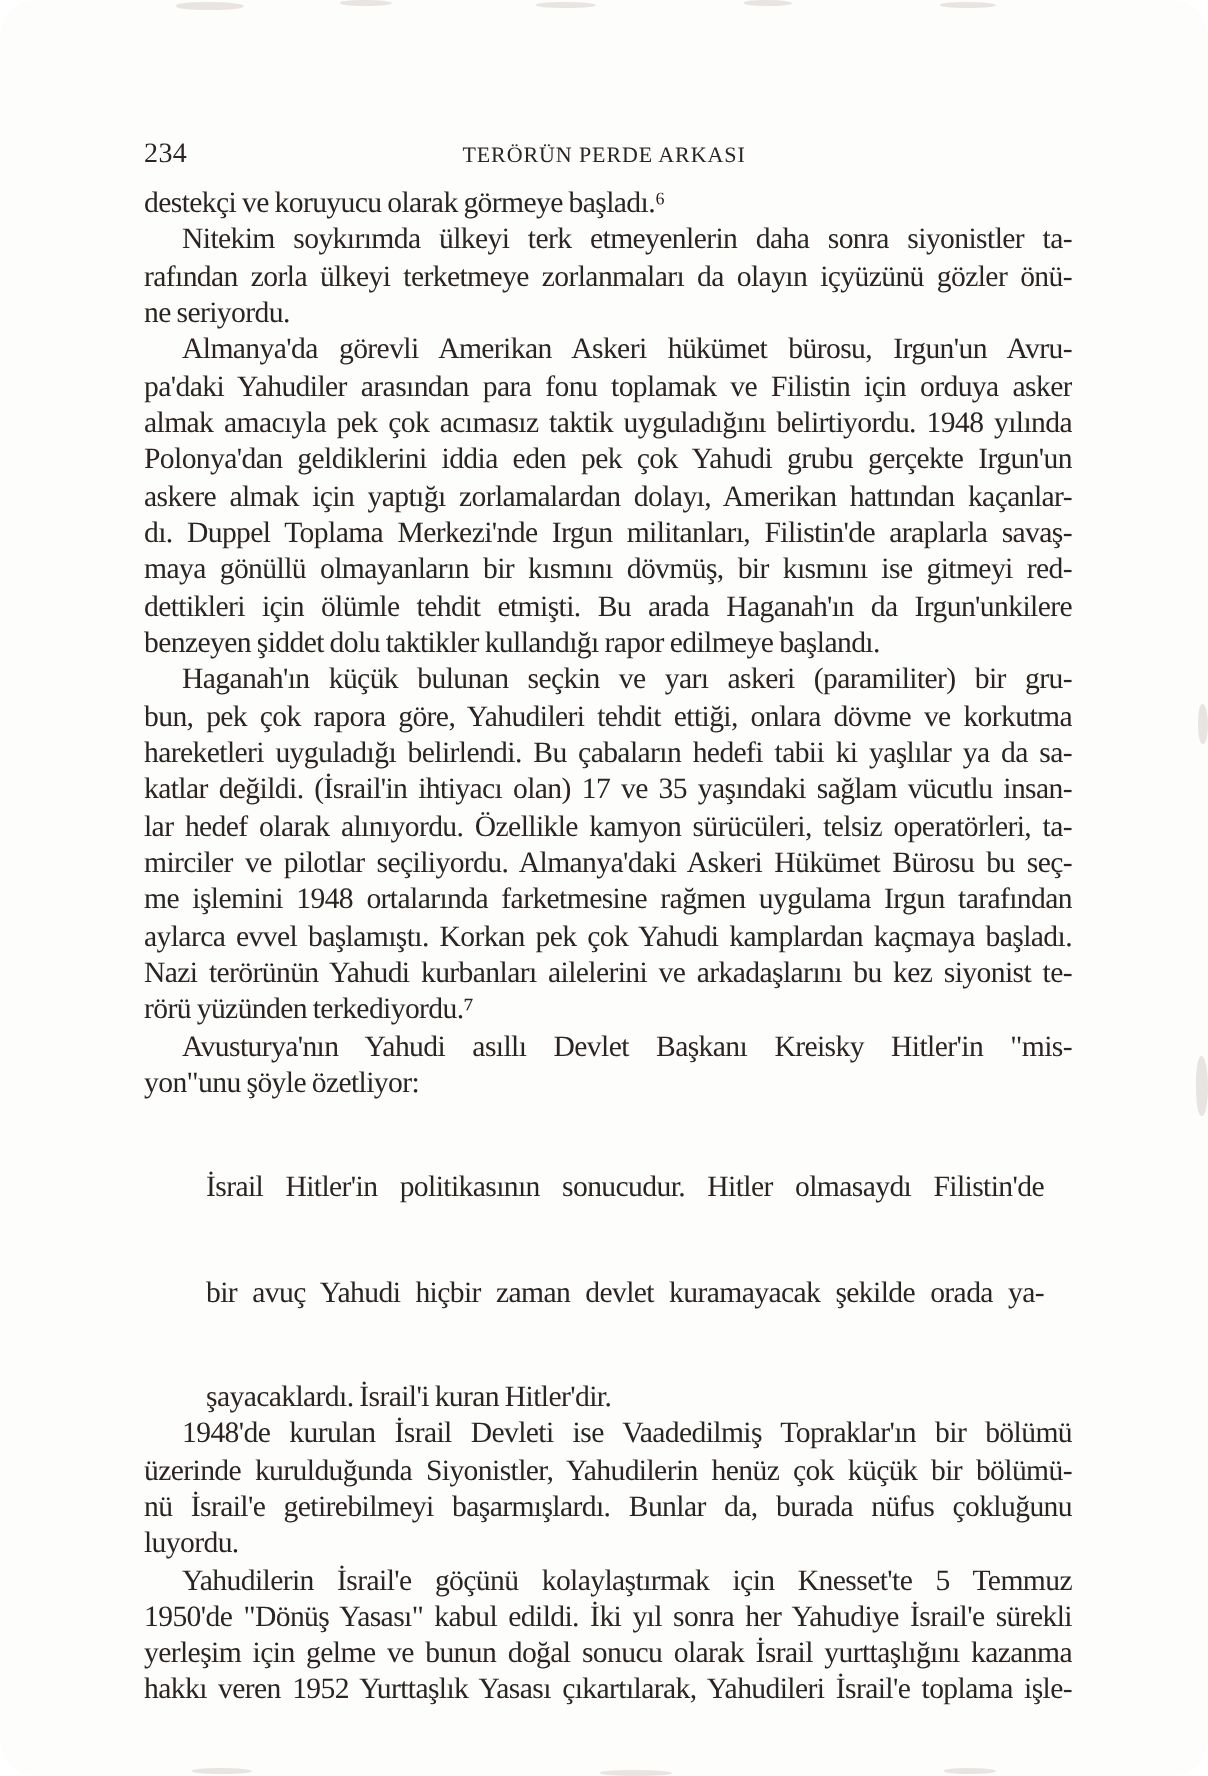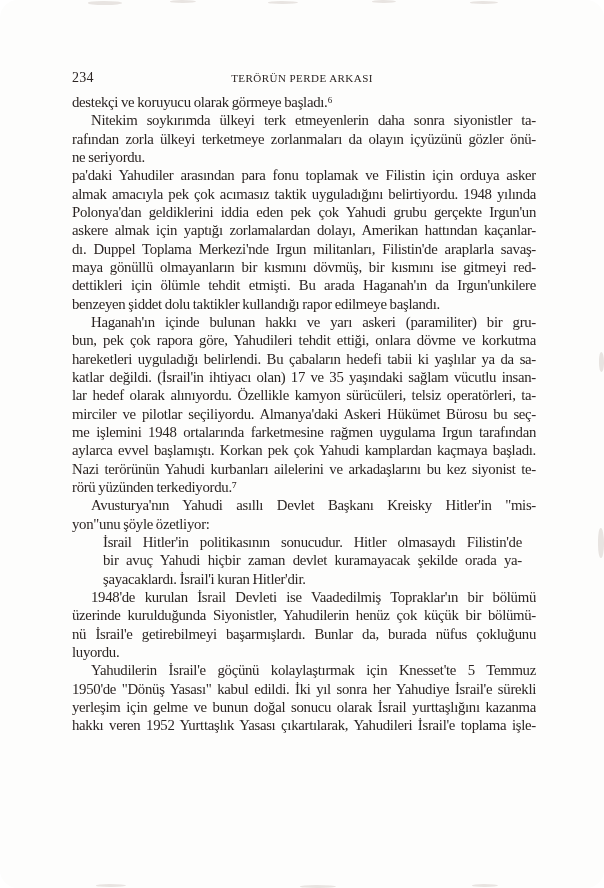--- a/index.html
+++ b/index.html
@@ -42,48 +42,49 @@
   }
   .line{
     height:var(--lh);
     line-height:var(--lh);
     overflow:hidden;
     text-align:justify;
     text-align-last:justify;
   }
   .line.last{text-align-last:left;}
   .line.indented.first{text-indent:19px;}
-  .line.quote{padding-left:31px;padding-right:14px;}
+  .line.quote{padding-left:31px;padding-right:14px;margin-top:34px;}
   
   .speck{position:absolute;border-radius:45% 55% 50% 48%;background:rgba(96,58,50,0.13);pointer-events:none;}
 </style>
 </head>
 <body>
 
 <div id="page">
 
   <div class="runhead">
     <span class="pagenum">234</span>
     <span class="title">TERÖRÜN PERDE ARKASI</span>
   </div>
 
   <div class="bodytext">
       <div class="line continuation first last">destekçi ve koruyucu olarak görmeye başladı.⁶</div>
       <div class="line indented first">Nitekim soykırımda ülkeyi terk etmeyenlerin daha sonra siyonistler ta-</div>
       <div class="line indented">rafından zorla ülkeyi terketmeye zorlanmaları da olayın içyüzünü gözler önü-</div>
       <div class="line indented last">ne seriyordu.</div>
+      <div class="line indented first">Almanya'da görevli Amerikan Askeri hükümet bürosu, Irgun'un Avru-</div>
       <div class="line indented">pa'daki Yahudiler arasından para fonu toplamak ve Filistin için orduya asker</div>
       <div class="line indented">almak amacıyla pek çok acımasız taktik uyguladığını belirtiyordu. 1948 yılında</div>
       <div class="line indented">Polonya'dan geldiklerini iddia eden pek çok Yahudi grubu gerçekte Irgun'un</div>
       <div class="line indented">askere almak için yaptığı zorlamalardan dolayı, Amerikan hattından kaçanlar-</div>
       <div class="line indented">dı. Duppel Toplama Merkezi'nde Irgun militanları, Filistin'de araplarla savaş-</div>
       <div class="line indented">maya gönüllü olmayanların bir kısmını dövmüş, bir kısmını ise gitmeyi red-</div>
       <div class="line indented">dettikleri için ölümle tehdit etmişti. Bu arada Haganah'ın da Irgun'unkilere</div>
       <div class="line indented last">benzeyen şiddet dolu taktikler kullandığı rapor edilmeye başlandı.</div>
-      <div class="line indented first">Haganah'ın içinde bulunan hakkı ve yarı askeri (paramiliter) bir gru-</div>
+      <div class="line indented first">Haganah'ın küçük bulunan seçkin ve yarı askeri (paramiliter) bir gru-</div>
       <div class="line indented">bun, pek çok rapora göre, Yahudileri tehdit ettiği, onlara dövme ve korkutma</div>
       <div class="line indented">hareketleri uyguladığı belirlendi. Bu çabaların hedefi tabii ki yaşlılar ya da sa-</div>
       <div class="line indented">katlar değildi. (İsrail'in ihtiyacı olan) 17 ve 35 yaşındaki sağlam vücutlu insan-</div>
       <div class="line indented">lar hedef olarak alınıyordu. Özellikle kamyon sürücüleri, telsiz operatörleri, ta-</div>
       <div class="line indented">mirciler ve pilotlar seçiliyordu. Almanya'daki Askeri Hükümet Bürosu bu seç-</div>
       <div class="line indented">me işlemini 1948 ortalarında farketmesine rağmen uygulama Irgun tarafından</div>
       <div class="line indented">aylarca evvel başlamıştı. Korkan pek çok Yahudi kamplardan kaçmaya başladı.</div>
       <div class="line indented">Nazi terörünün Yahudi kurbanları ailelerini ve arkadaşlarını bu kez siyonist te-</div>
       <div class="line indented last">rörü yüzünden terkediyordu.⁷</div>
       <div class="line indented first">Avusturya'nın Yahudi asıllı Devlet Başkanı Kreisky Hitler'in "mis-</div>

